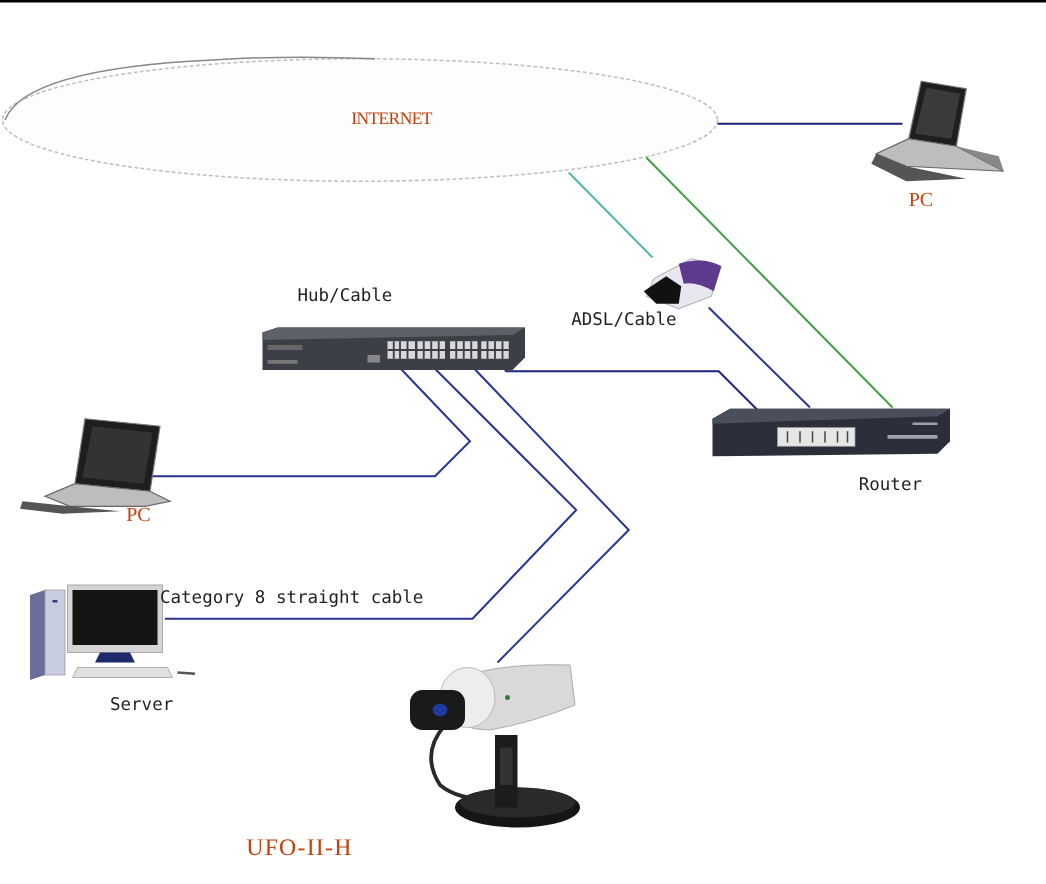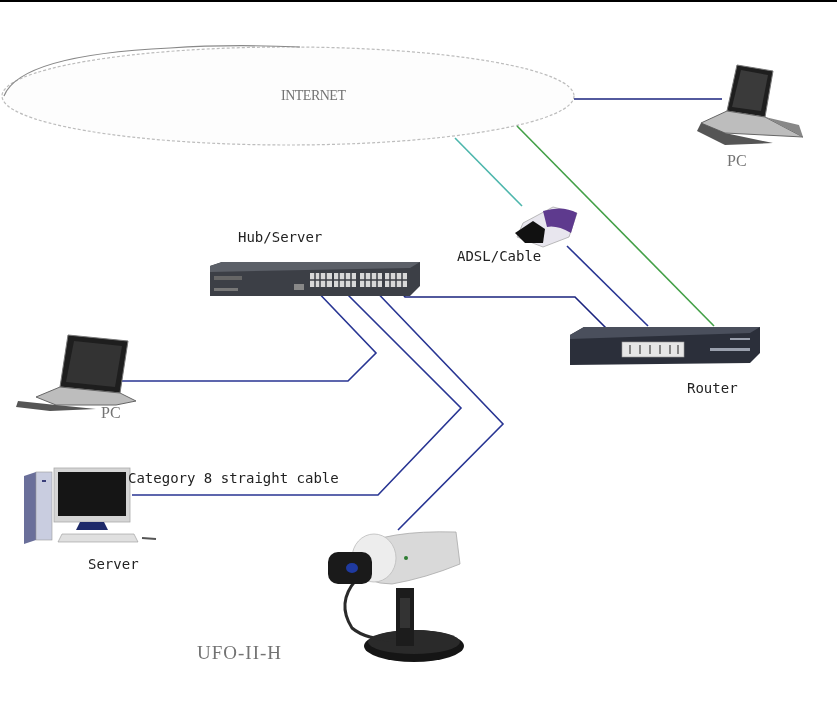--- a/index.html
+++ b/index.html
@@ -1,20 +1,20 @@
 <!DOCTYPE html>
 <html><head>
 <meta charset="utf-8">
 <style>
   html, body { margin: 0; padding: 0; background: #ffffff; }
   body { width: 837px; height: 707px; position: relative; overflow: hidden; }
   .topbar { position: absolute; left: 0; top: 0; width: 837px; height: 2px; background: #000; }
   svg.diagram { position: absolute; left: 0; top: 0; }
   .lbl { position: absolute; font-family: "DejaVu Sans Mono", "Liberation Mono", monospace; font-size: 14px; color: #222; white-space: nowrap; }
-  .lbl-serif { position: absolute; font-family: "Liberation Serif", "DejaVu Serif", serif; color: #737373; white-space: nowrap; }
+  .lbl-serif { position: absolute; font-family: "Liberation Serif", "DejaVu Serif", serif; color: #c2410c; white-space: nowrap; }
 </style>
 </head>
 <body>
 
 <div class="topbar"></div>
 
 <svg class="diagram" width="837" height="707" viewBox="0 0 837 707">
 
   <ellipse cx="288" cy="96" rx="286" ry="49" fill="#fdfdfd" stroke="#bdbdbd" stroke-width="1.2" stroke-dasharray="3,2"></ellipse>
   <path d="M 4 96 Q 20 55 170 48 Q 230 44 300 47" fill="none" stroke="#888" stroke-width="1.2"></path>
@@ -124,19 +124,19 @@
     <path d="M 30,20 Q 60,2 130,4 L 134,36 Q 100,50 66,56 Q 40,56 30,40 Z" fill="#d9d9d9" stroke="#aaa" stroke-width="0.8"></path>
     <ellipse cx="48" cy="30" rx="22" ry="24" fill="#ededed" stroke="#bbb" stroke-width="0.8"></ellipse>
     <rect x="2" y="24" width="44" height="32" rx="10" fill="#1a1a1a"></rect>
     <ellipse cx="26" cy="40" rx="6" ry="5" fill="#1f3aa0"></ellipse>
     <circle cx="80" cy="30" r="2" fill="#2e7d32"></circle>
   </g>
 </svg>
 
 <div class="lbl-serif" style="left:281px; top:88px; font-size:14px; letter-spacing:-0.5px;">INTERNET</div>
 <div class="lbl-serif" style="left:727px; top:152px; font-size:16px;">PC</div>
-<div class="lbl" style="left:238px; top:229px;">Hub/Server</div>
+<div class="lbl" style="left:238px; top:229px;">Hub/Cable</div>
 <div class="lbl" style="left:457px; top:248px;">ADSL/Cable</div>
 <div class="lbl" style="left:651px; top:380px;margin-left:36px;">Router</div>
 <div class="lbl-serif" style="left:101px; top:404px; font-size:16px;">PC</div>
 <div class="lbl" style="left:128px; top:470px;">Category 8 straight cable</div>
 <div class="lbl" style="left:88px; top:556px;text-align:right;">Server</div>
-<div class="lbl-serif" style="left:197px; top:642px; font-size:19px; letter-spacing:1px;">UFO-II-H</div>
+<div class="lbl-serif" style="left:197px; top:668px; font-size:19px; letter-spacing:1px;">UFO-II-H</div>
 
 </body></html>

